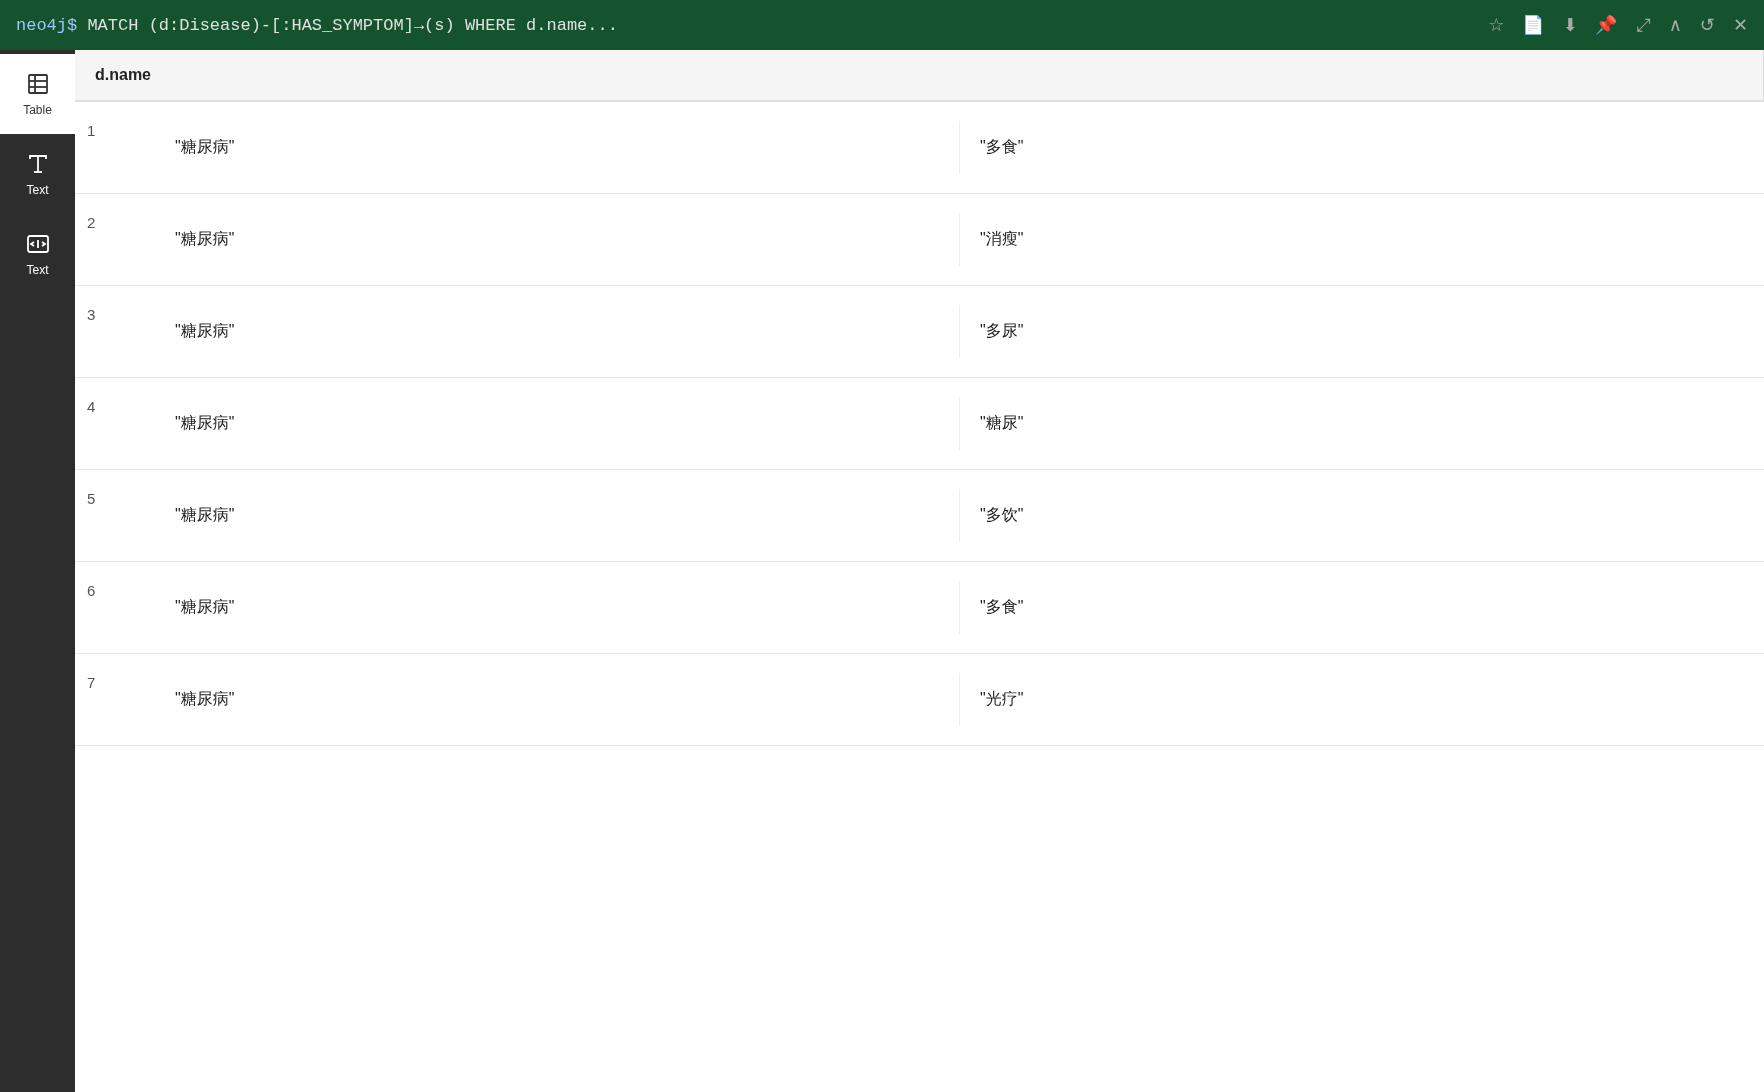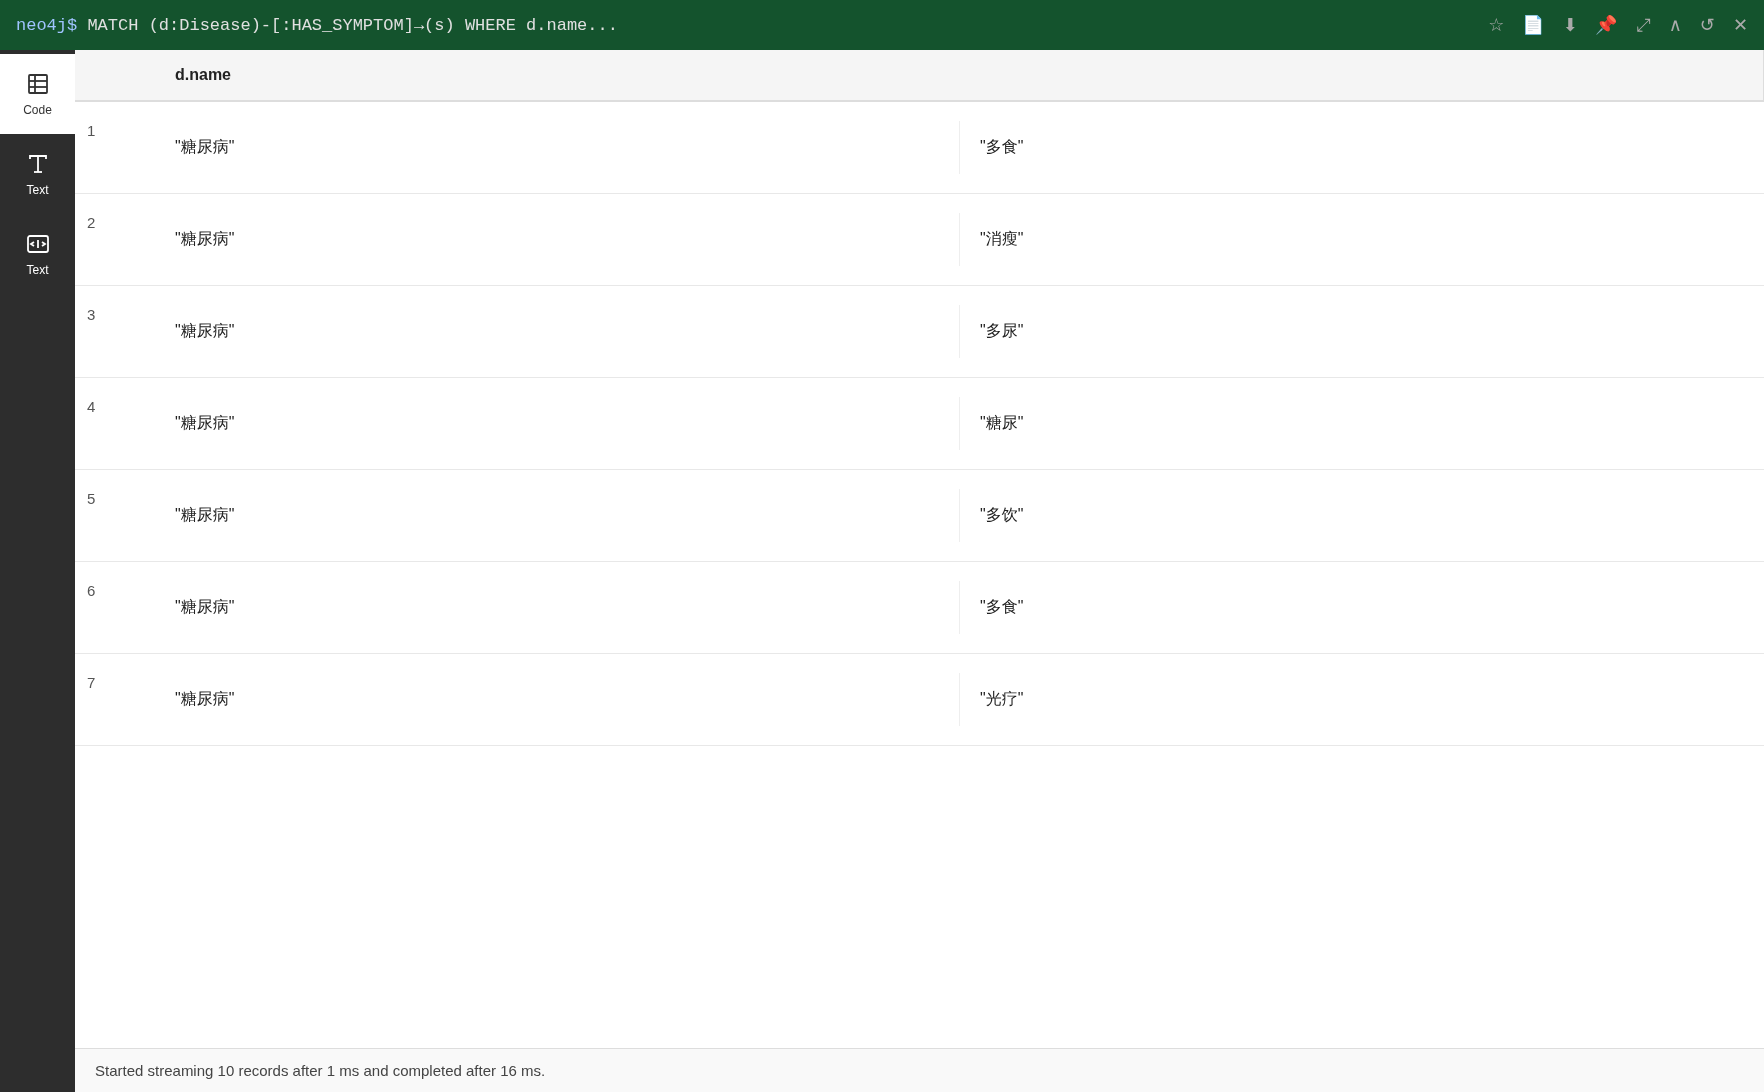--- a/index.html
+++ b/index.html
@@ -97,20 +97,21 @@
     }
 
     
     .table-header {
       display: flex;
       background: #f5f5f5;
       border-bottom: 2px solid #ddd;
       padding: 0;
       height: 52px;
       flex-shrink: 0;
+      flex-direction: column;
     }
     .col-num {
       width: 80px;
       flex-shrink: 0;
     }
     .col-dname {
       flex: 1;
       display: flex;
       align-items: center;
       padding: 0 20px;
@@ -201,21 +202,21 @@
   <div class="sidebar">
     <div class="sidebar-item active">
       <span class="icon">
         <svg width="24" height="24" viewBox="0 0 24 24" fill="none" stroke="currentColor" stroke-width="1.8">
           <rect x="3" y="3" width="18" height="18" rx="1"></rect>
           <line x1="3" y1="9" x2="21" y2="9"></line>
           <line x1="3" y1="15" x2="21" y2="15"></line>
           <line x1="9" y1="3" x2="9" y2="21"></line>
         </svg>
       </span>
-      <span class="label">Code</span>
+      <span class="label">Table</span>
     </div>
     <div class="sidebar-item">
       <span class="icon">
         <svg width="24" height="24" viewBox="0 0 24 24" fill="none" stroke="currentColor" stroke-width="1.8">
           <path d="M4 7V4h16v3"></path>
           <path d="M12 4v16"></path>
           <path d="M8 20h8"></path>
         </svg>
       </span>
       <span class="label">Text</span>
@@ -274,17 +275,14 @@
       <div class="cell-dname">"糖尿病"</div>
       <div class="cell-sname">"多食"</div>
     </div>
         <div class="table-row">
       <div class="cell-num">7</div>
       <div class="cell-dname">"糖尿病"</div>
       <div class="cell-sname">"光疗"</div>
     </div>
       </div>
 
-    <div class="status-bar">
-      <span>Started streaming 10 records after 1 ms and completed after 16 ms.</span>
-    </div>
   </div>
 </div>
 
 </body></html>

